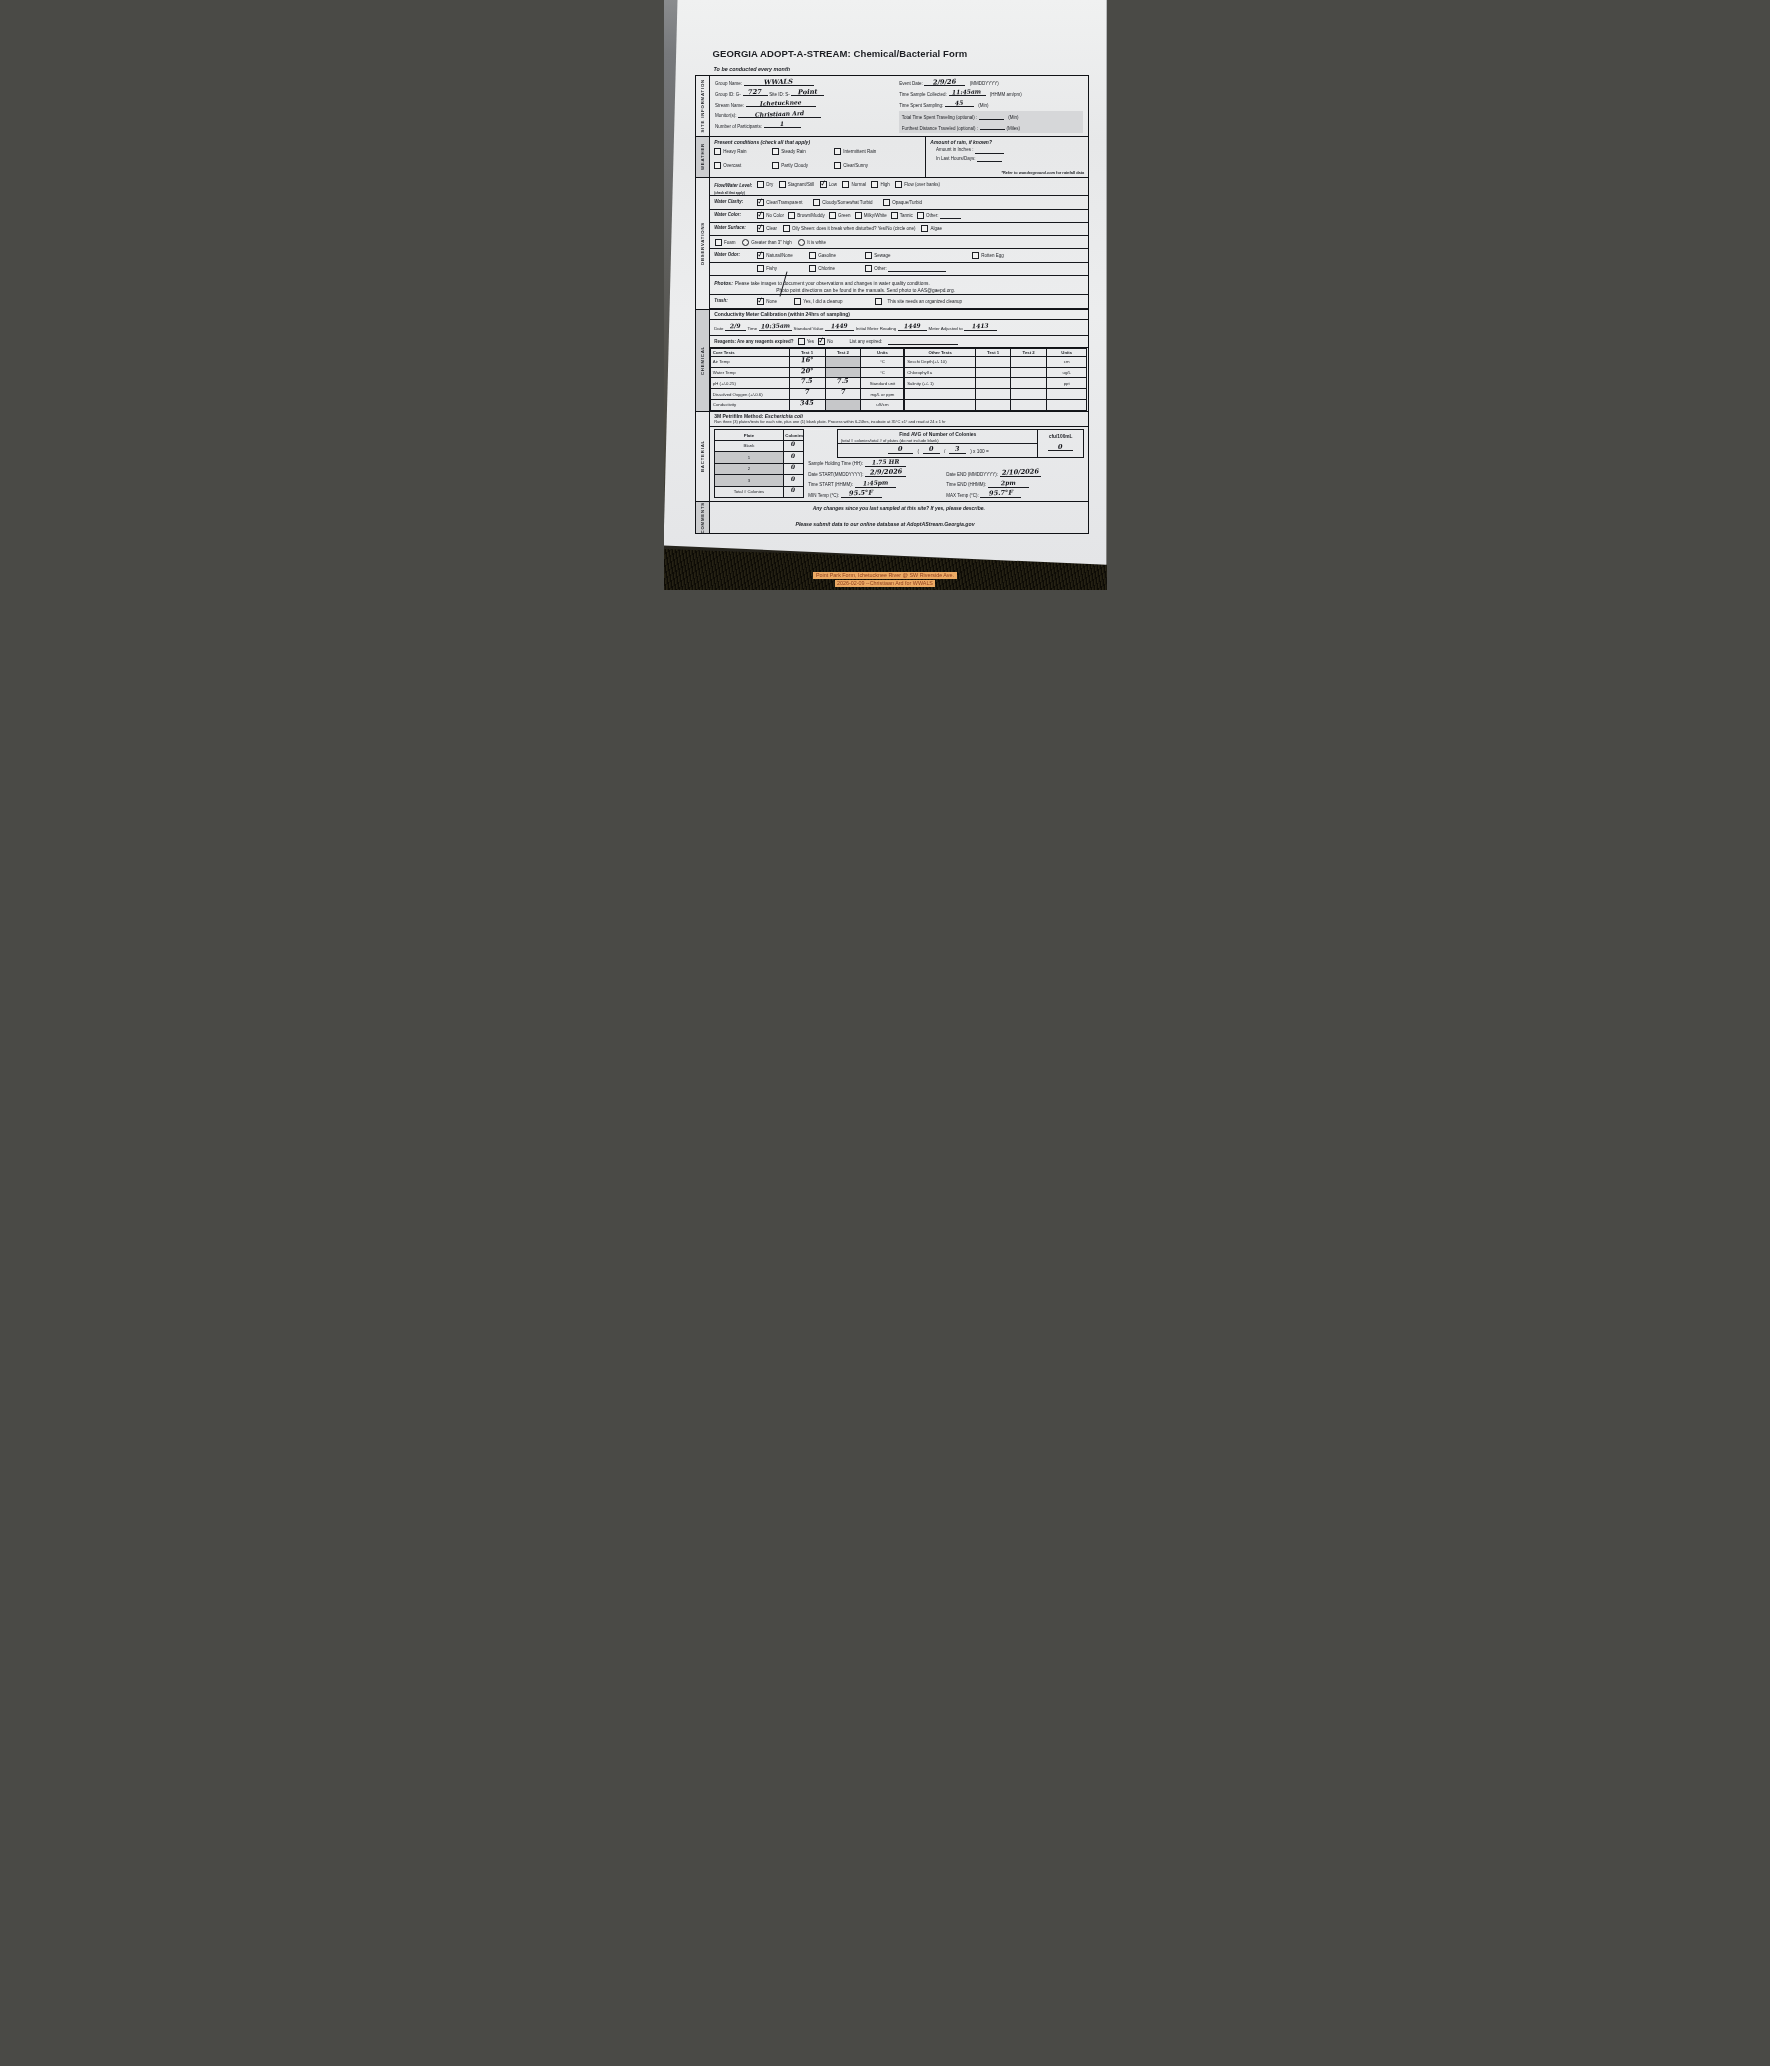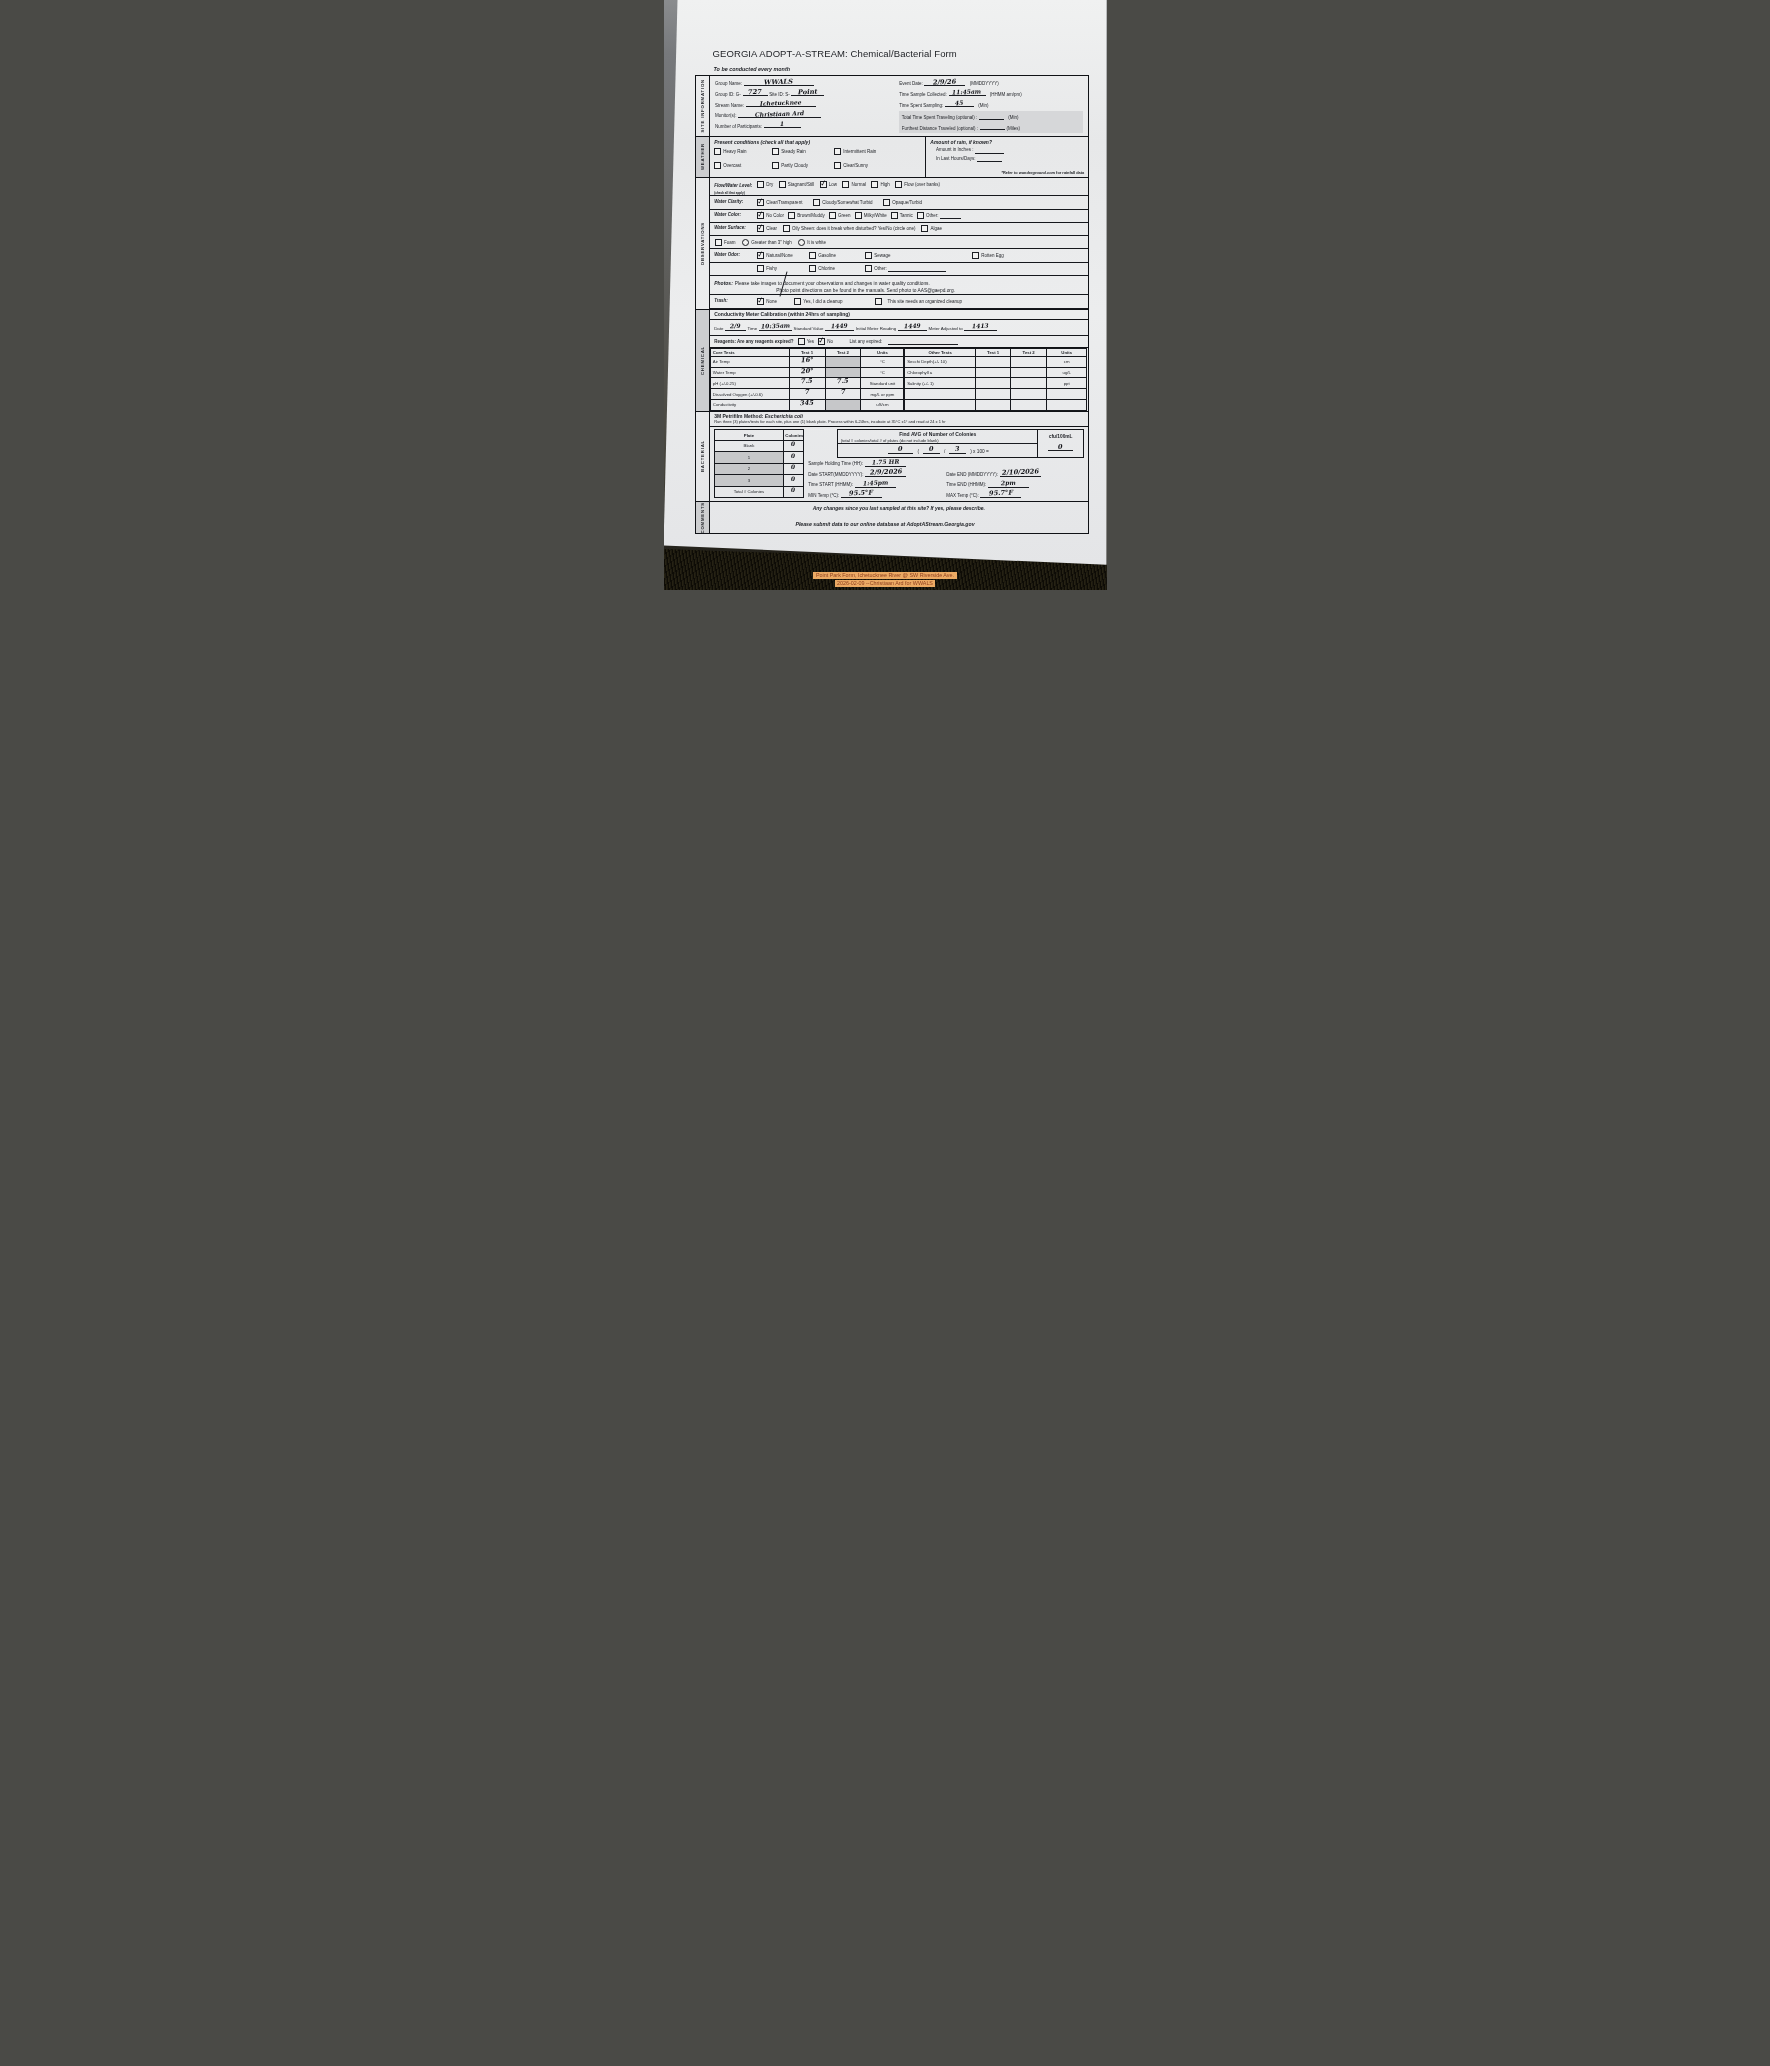--- a/index.html
+++ b/index.html
@@ -4,21 +4,21 @@
 <style>
   html,body{margin:0;padding:0;background:#4a4a46;font-family:"Liberation Sans",sans-serif;}
   .photo{position:relative;width:443px;height:590px;margin:0 auto;overflow:hidden;
          background:linear-gradient(180deg,#8a8c8e 0%,#77797c 9%,#46443c 80%,#12100a 100%);}
   .band{position:absolute;left:0;right:0;bottom:0;height:41px;
         background:repeating-linear-gradient(80deg,#1d1a10 0 1.2px,#0e0c06 1.2px 2.5px,#262213 2.5px 3.3px);
         clip-path:polygon(0 0,100% 15px,100% 100%,0 100%);}
   .paper{position:absolute;top:0;left:0;width:443px;height:567px;
          background:linear-gradient(180deg,#f0f1f1 0%,#e7e8e9 25%,#ecedee 55%,#e4e5e7 100%);
          clip-path:polygon(14px 0,100% 0,100% 99.6%,0 96.2%);color:#1c1e23;}
-  .title{position:absolute;top:48px;left:49px;font-size:9.5px;font-weight:400;letter-spacing:0.1px;}
+  .title{position:absolute;top:48px;left:49px;font-size:9.5px;font-weight:700;letter-spacing:0.1px;}
   .subtitle{position:absolute;top:66px;left:50px;font-size:5.4px;font-weight:700;font-style:italic;}
   .form{position:absolute;top:75px;left:31px;width:392px;border:1.2px solid #101216;background:transparent;}
   .sec{display:flex;border-bottom:1.2px solid #101216;}
   .sec:last-child{border-bottom:none;}
   .side{width:13.6px;border-right:1px solid #14161a;display:flex;align-items:center;justify-content:center;flex:none;}
   .side.shade{background-color:#cdced0;background-image:radial-gradient(#b4b5b8 22%,transparent 24%);background-size:1.2px 1.2px;}
   .sidetext{writing-mode:vertical-rl;transform:rotate(180deg);font-weight:700;font-size:4.3px;letter-spacing:0.8px;white-space:nowrap;}
   .content{flex:1;min-width:0;}
   .lbl{font-size:4.5px;}
   .lbl-bi{font-size:4.5px;font-weight:700;font-style:italic;}

